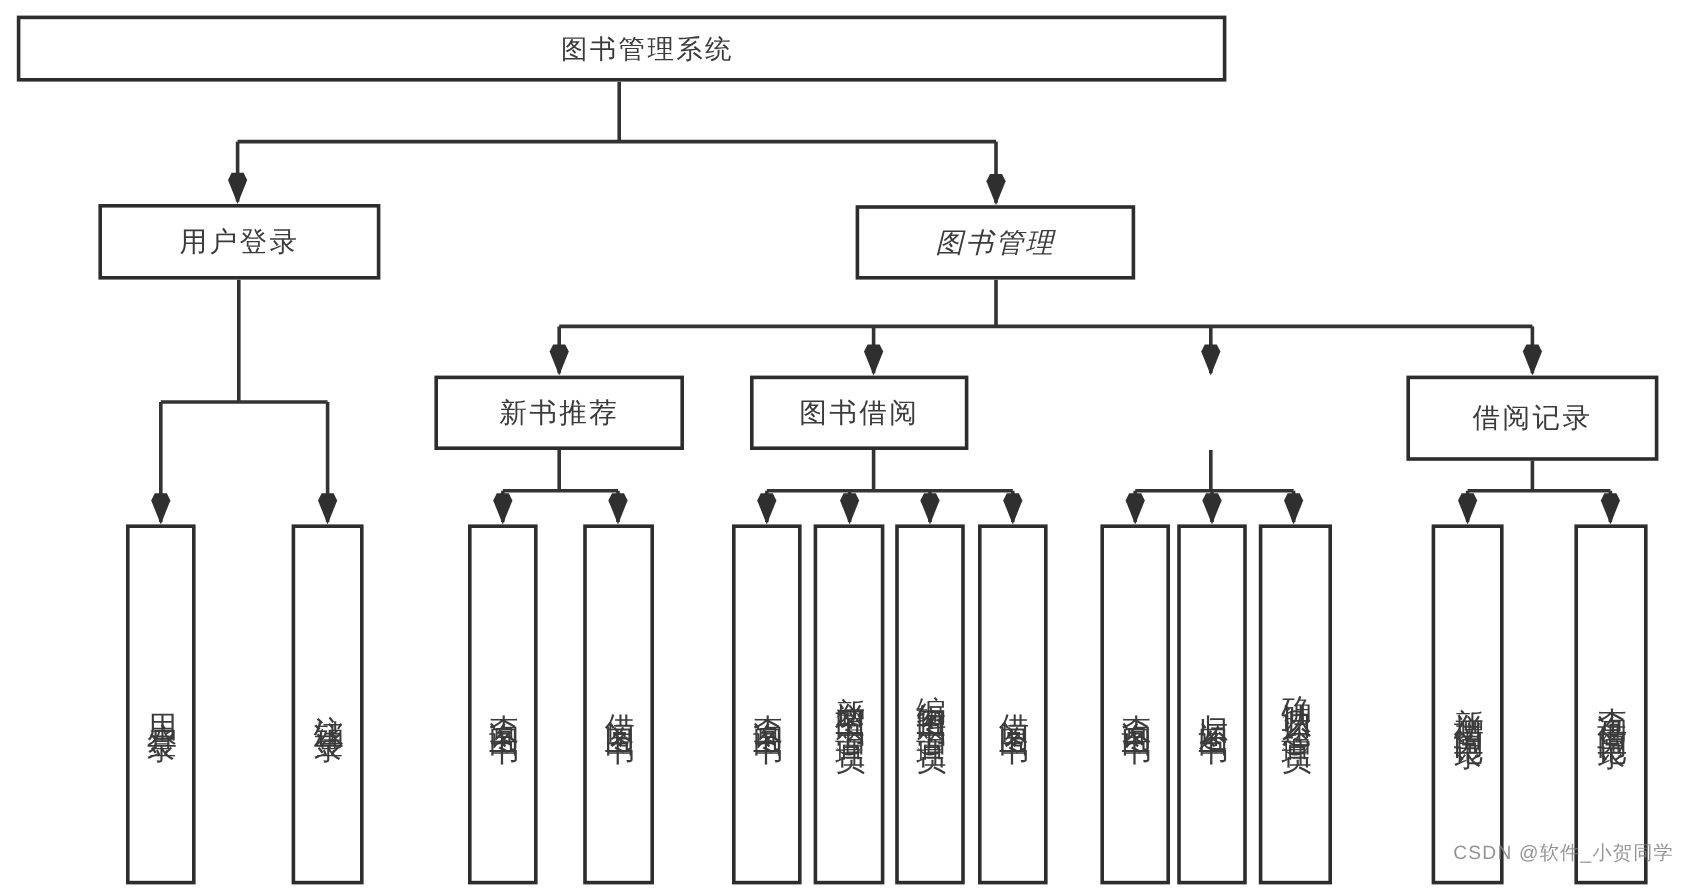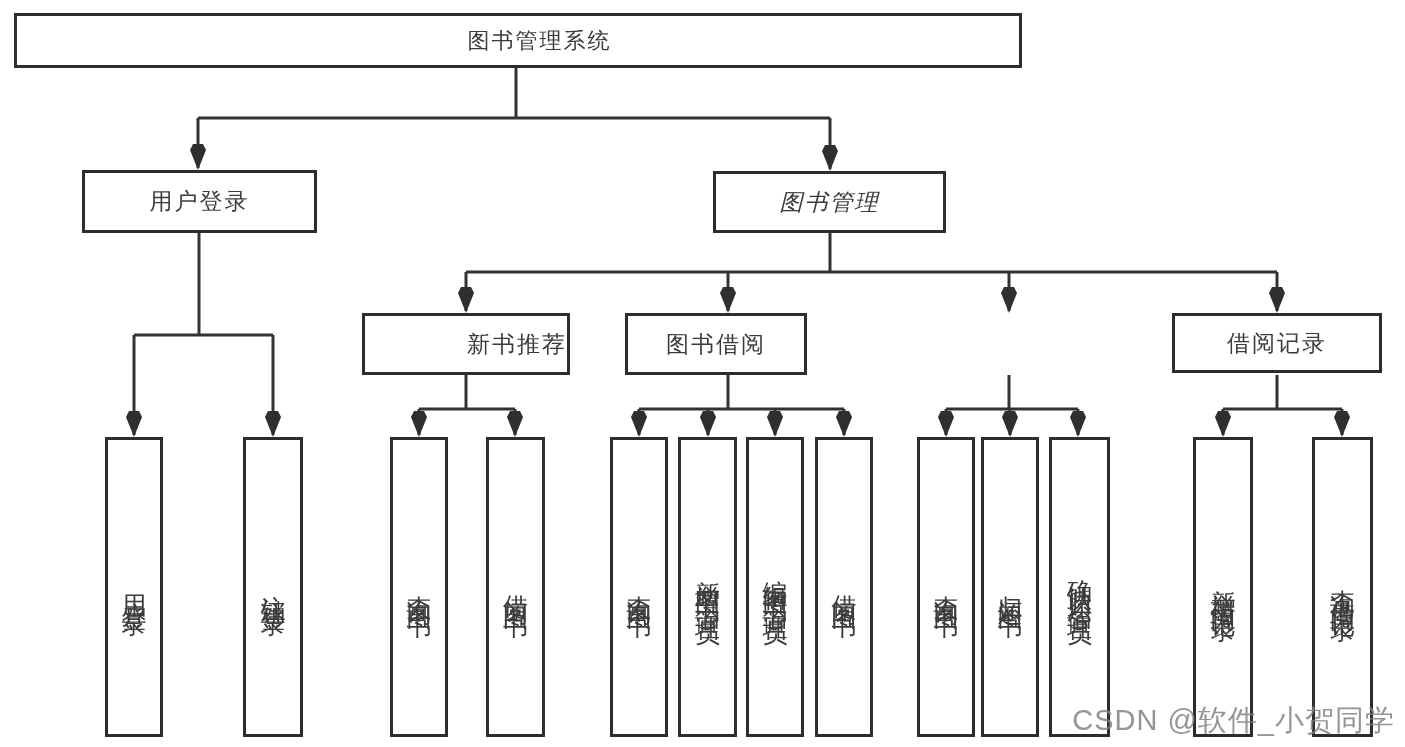--- a/index.html
+++ b/index.html
@@ -33,43 +33,43 @@
     font-size:25px;
     line-height:1;
     letter-spacing:6px;
   }
   
   .b-root{left:14px;top:13px;width:1008px;height:55px;padding-left:43px;}
   
   .b-login{left:82px;top:170px;width:235px;height:63px;}
   .b-mgmt{left:713px;top:171px;width:233px;height:62px;font-style:italic;}
   
-  .b-nb{left:362px;top:313px;width:208px;height:62px;justify-content:flex-end;}
+  .b-nb{left:362px;top:313px;width:208px;height:62px;}
   .b-bw{left:625px;top:313px;width:182px;height:62px;}
   .b-cb{left:903px;top:313px;width:212px;height:62px;}
-  .b-br{left:1172px;top:313px;width:210px;height:60px;}
+  .b-br{left:1172px;top:313px;width:210px;height:71px;}
   
   .tall{top:437px;height:300px;}
   .b-l1{left:105px;width:58px;}
   .b-l2{left:243px;width:60px;}
   .b-nb1{left:390px;width:58px;}
   .b-nb2{left:486px;width:59px;}
   .b-bw1{left:610px;width:58px;}
   .b-bw2{left:678px;width:59px;}
   .b-bw3{left:746px;width:58px;}
   .b-bw4{left:815px;width:58px;}
   .b-cb1{left:917px;width:58px;}
   .b-cb2{left:981px;width:58px;}
   .b-cb3{left:1049px;width:61px;}
   .b-br1{left:1193px;width:60px;}
   .b-br2{left:1312px;width:61px;}
   #watermark{
     position:absolute;
     right:10px;top:701px;
-    font-size:29px;
+    font-size:16px;
     color:rgba(130,130,130,0.85);
     letter-spacing:1px;
     white-space:nowrap;
   }
 </style>
 </head>
 <body>
 
 <div id="canvas">
 

